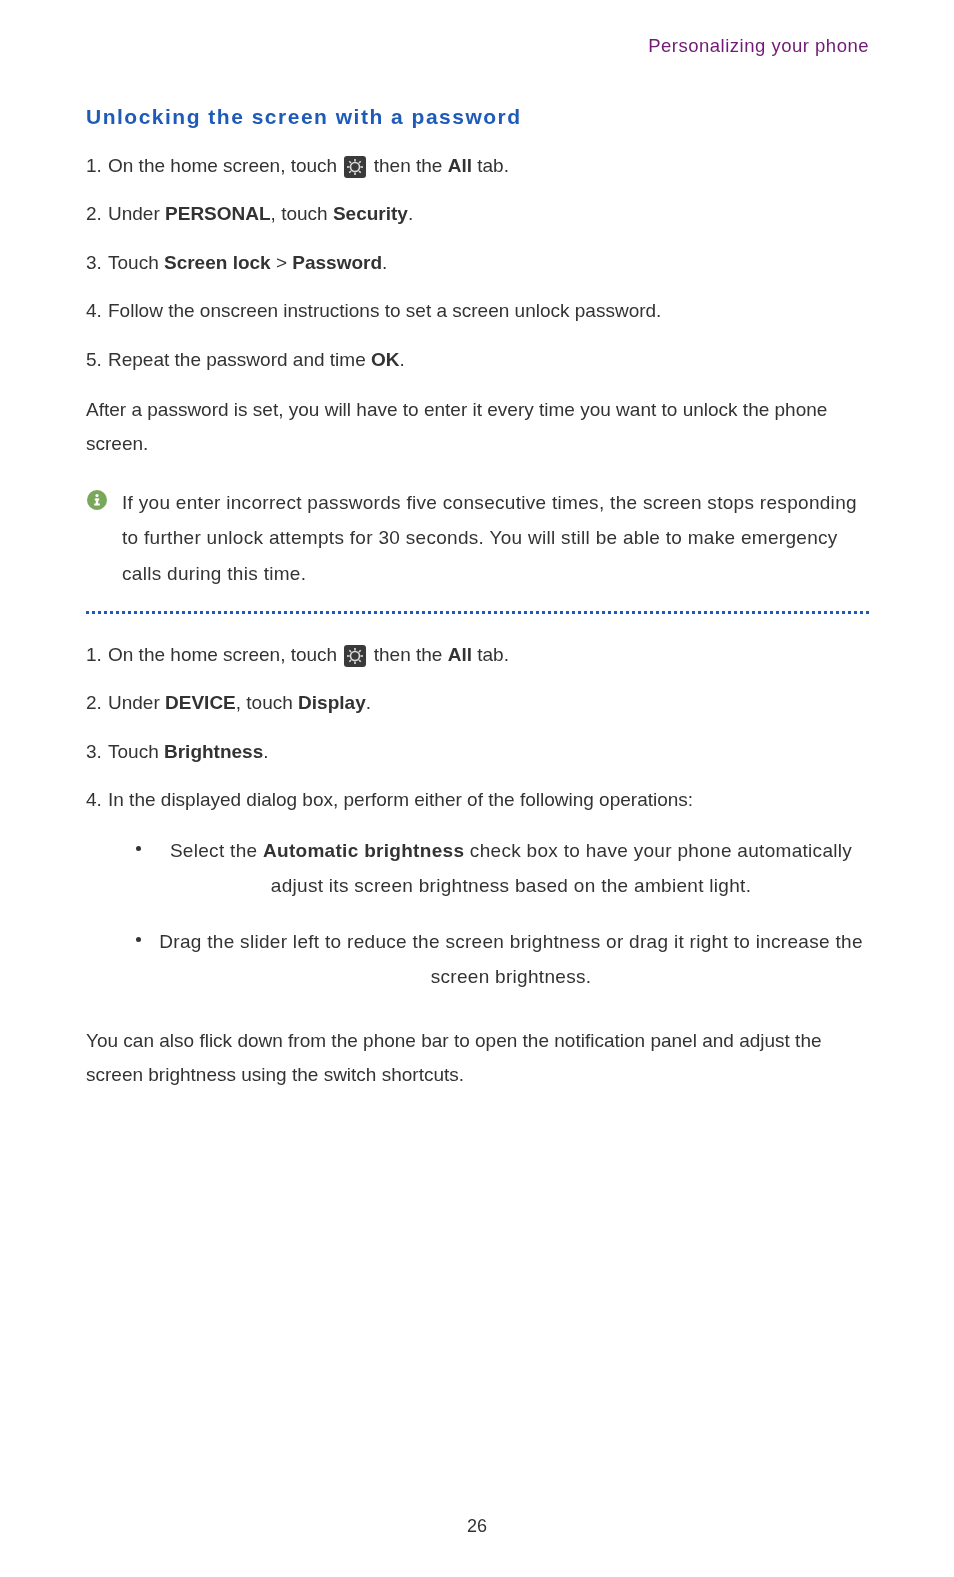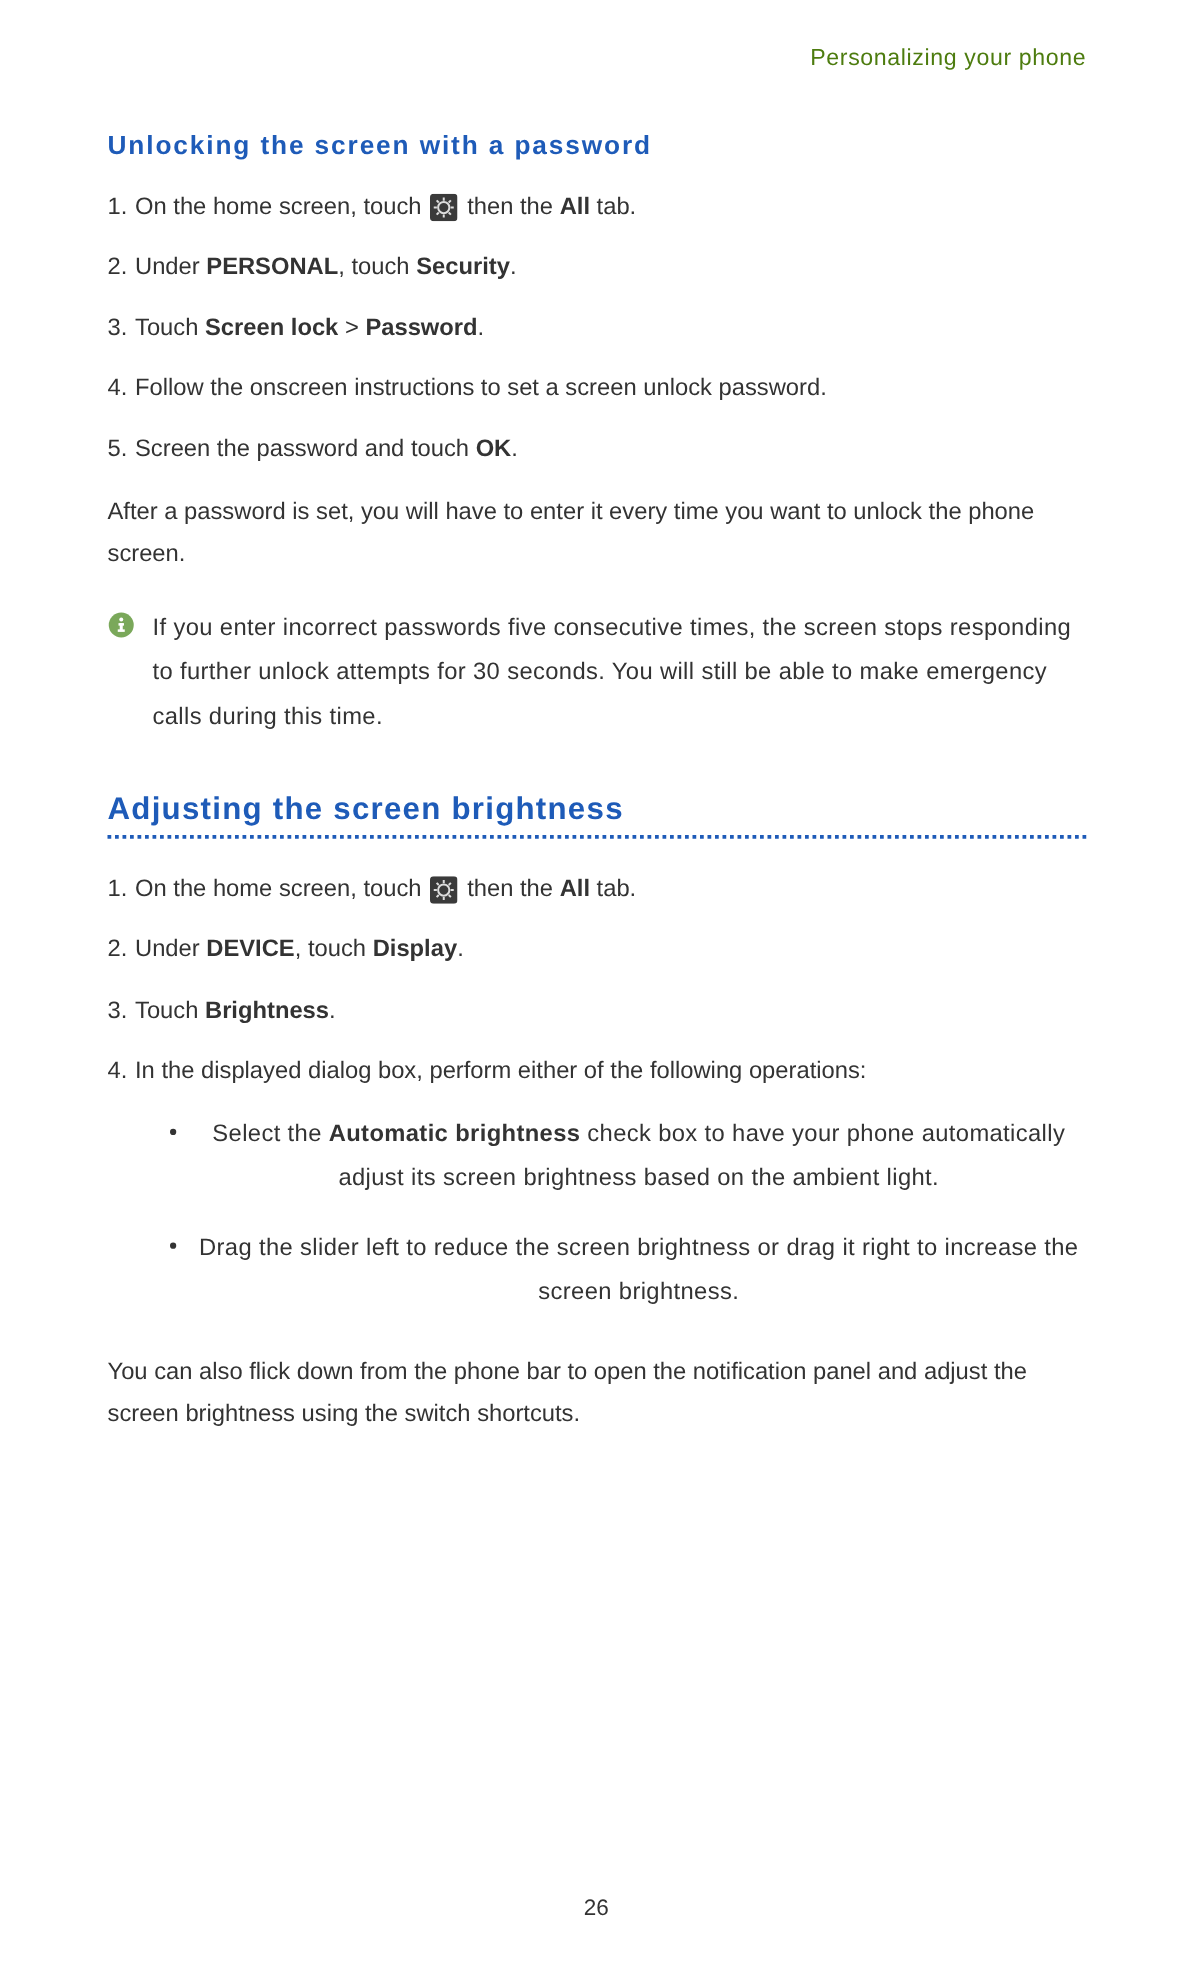--- a/index.html
+++ b/index.html
@@ -12,21 +12,21 @@
       height: 1577px;
       position: relative;
       box-sizing: border-box;
     }
     .page {
       padding: 30px 85px 0 86px;
       box-sizing: border-box;
     }
     .header-text {
       text-align: right;
-      color: #4d7c0f;
+      color: #701a75;
       font-size: 18.5px;
       letter-spacing: 0.5px;
       margin-bottom: 48px;
       margin-top: 5px;
     }
     .body-text {
       font-size: 19px;
       color: #333;
       line-height: 1.8;
       margin-bottom: 24px;
@@ -182,40 +182,39 @@
   </div>
 
   <div class="step">
     <span class="step-num">4.</span>
     <span class="step-content">Follow the onscreen instructions to set a screen unlock password.</span>
   </div>
 
   <div class="step">
     <span class="step-num">5.</span>
     <span class="step-content">
-      <span>Screen the password and touch </span><span class="bold">OK</span><span>.</span>
+      <span>Repeat the password and time </span><span class="bold">OK</span><span>.</span>
     </span>
   </div>
 
   <div class="body-text">After a password is set, you will have to enter it every time you want to unlock the phone screen.</div>
 
   <div class="info-block">
     <span class="info-icon">
       <svg width="22" height="22" viewBox="0 0 22 22">
         <circle cx="11" cy="11" r="10" fill="#7aa85a"></circle>
         <circle cx="11" cy="6.5" r="1.6" fill="#fff"></circle>
         <rect x="8.8" y="9.5" width="4.4" height="2" fill="#fff"></rect>
         <rect x="9.8" y="9.5" width="2.4" height="6.5" fill="#fff"></rect>
         <rect x="8.2" y="14.5" width="5.6" height="2" fill="#fff"></rect>
       </svg>
     </span>
     <span class="info-text">If you enter incorrect passwords five consecutive times, the screen stops responding to further unlock attempts for 30 seconds. You will still be able to make emergency calls during this time.</span>
   </div>
 
-  <div class="section-heading">Adjusting the screen brightness</div>
   <hr class="dotted-line">
 
   <div class="step">
     <span class="step-num">1.</span>
     <span class="step-content">
       <span>On the home screen, touch </span>
       <span class="settings-icon">
         <svg width="22" height="22" viewBox="0 0 22 22">
           <rect x="0" y="0" width="22" height="22" rx="3" fill="#3a3a3a"></rect>
           <circle cx="11" cy="11" r="4.5" fill="none" stroke="#ddd" stroke-width="1.6"></circle>

